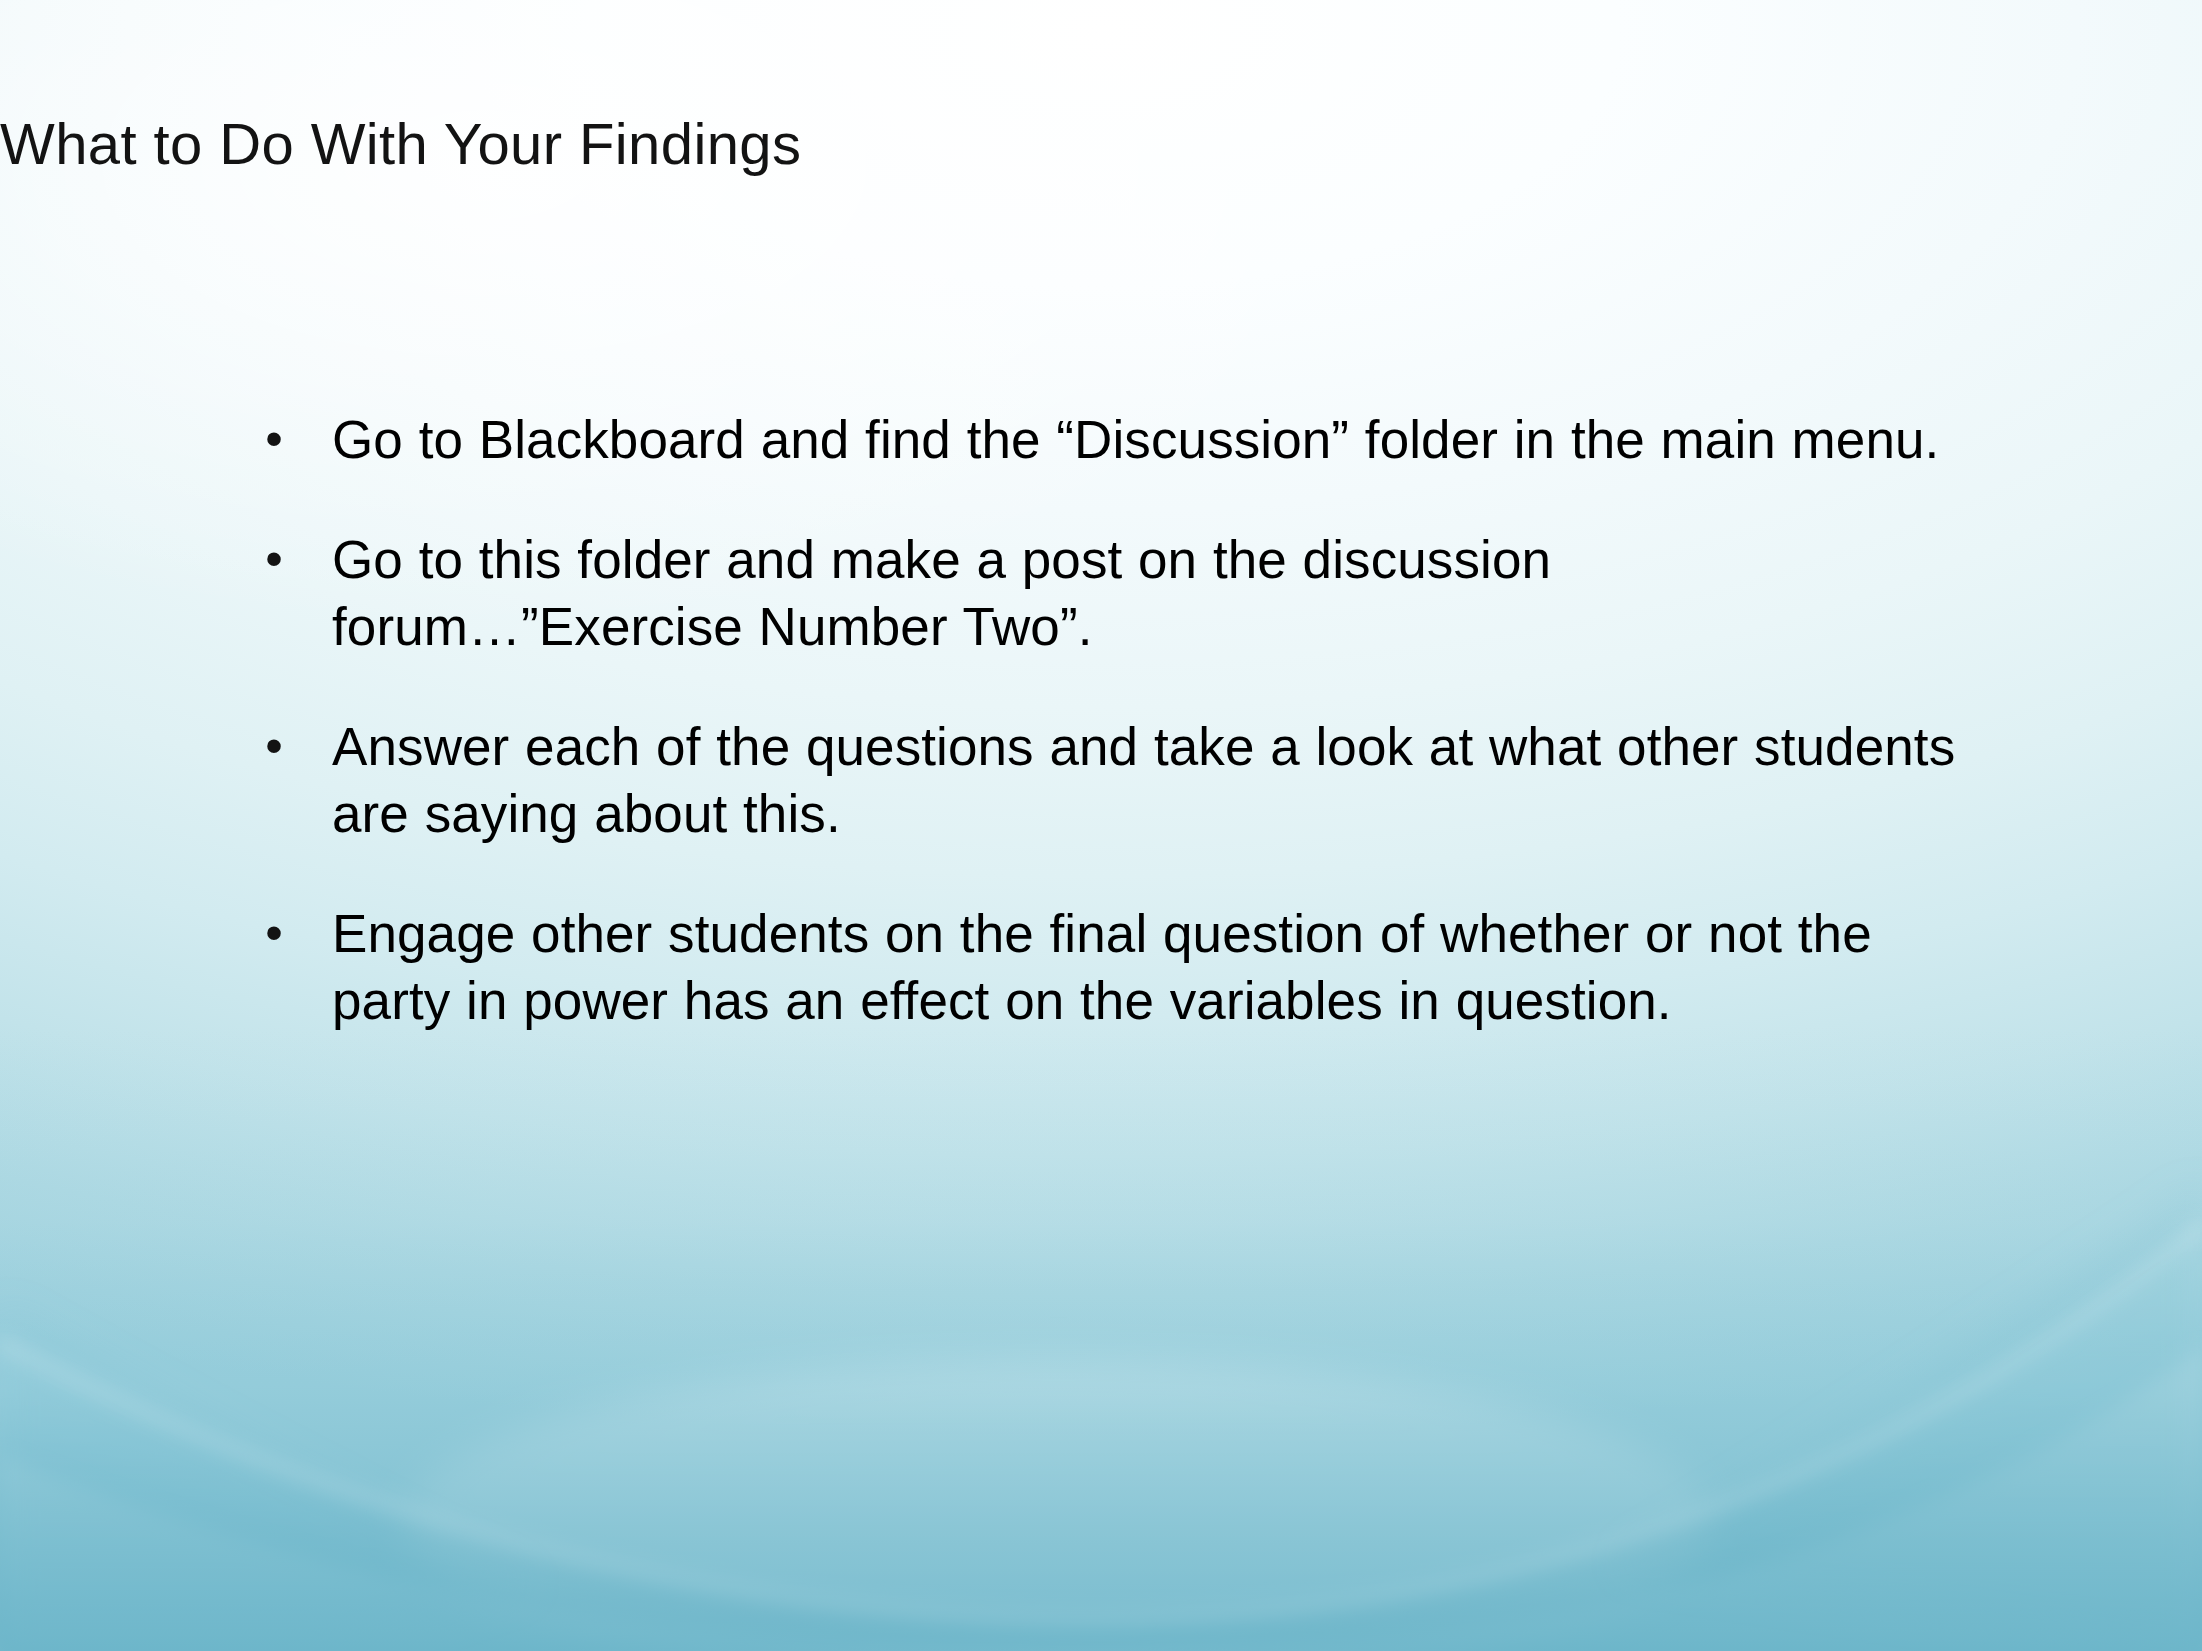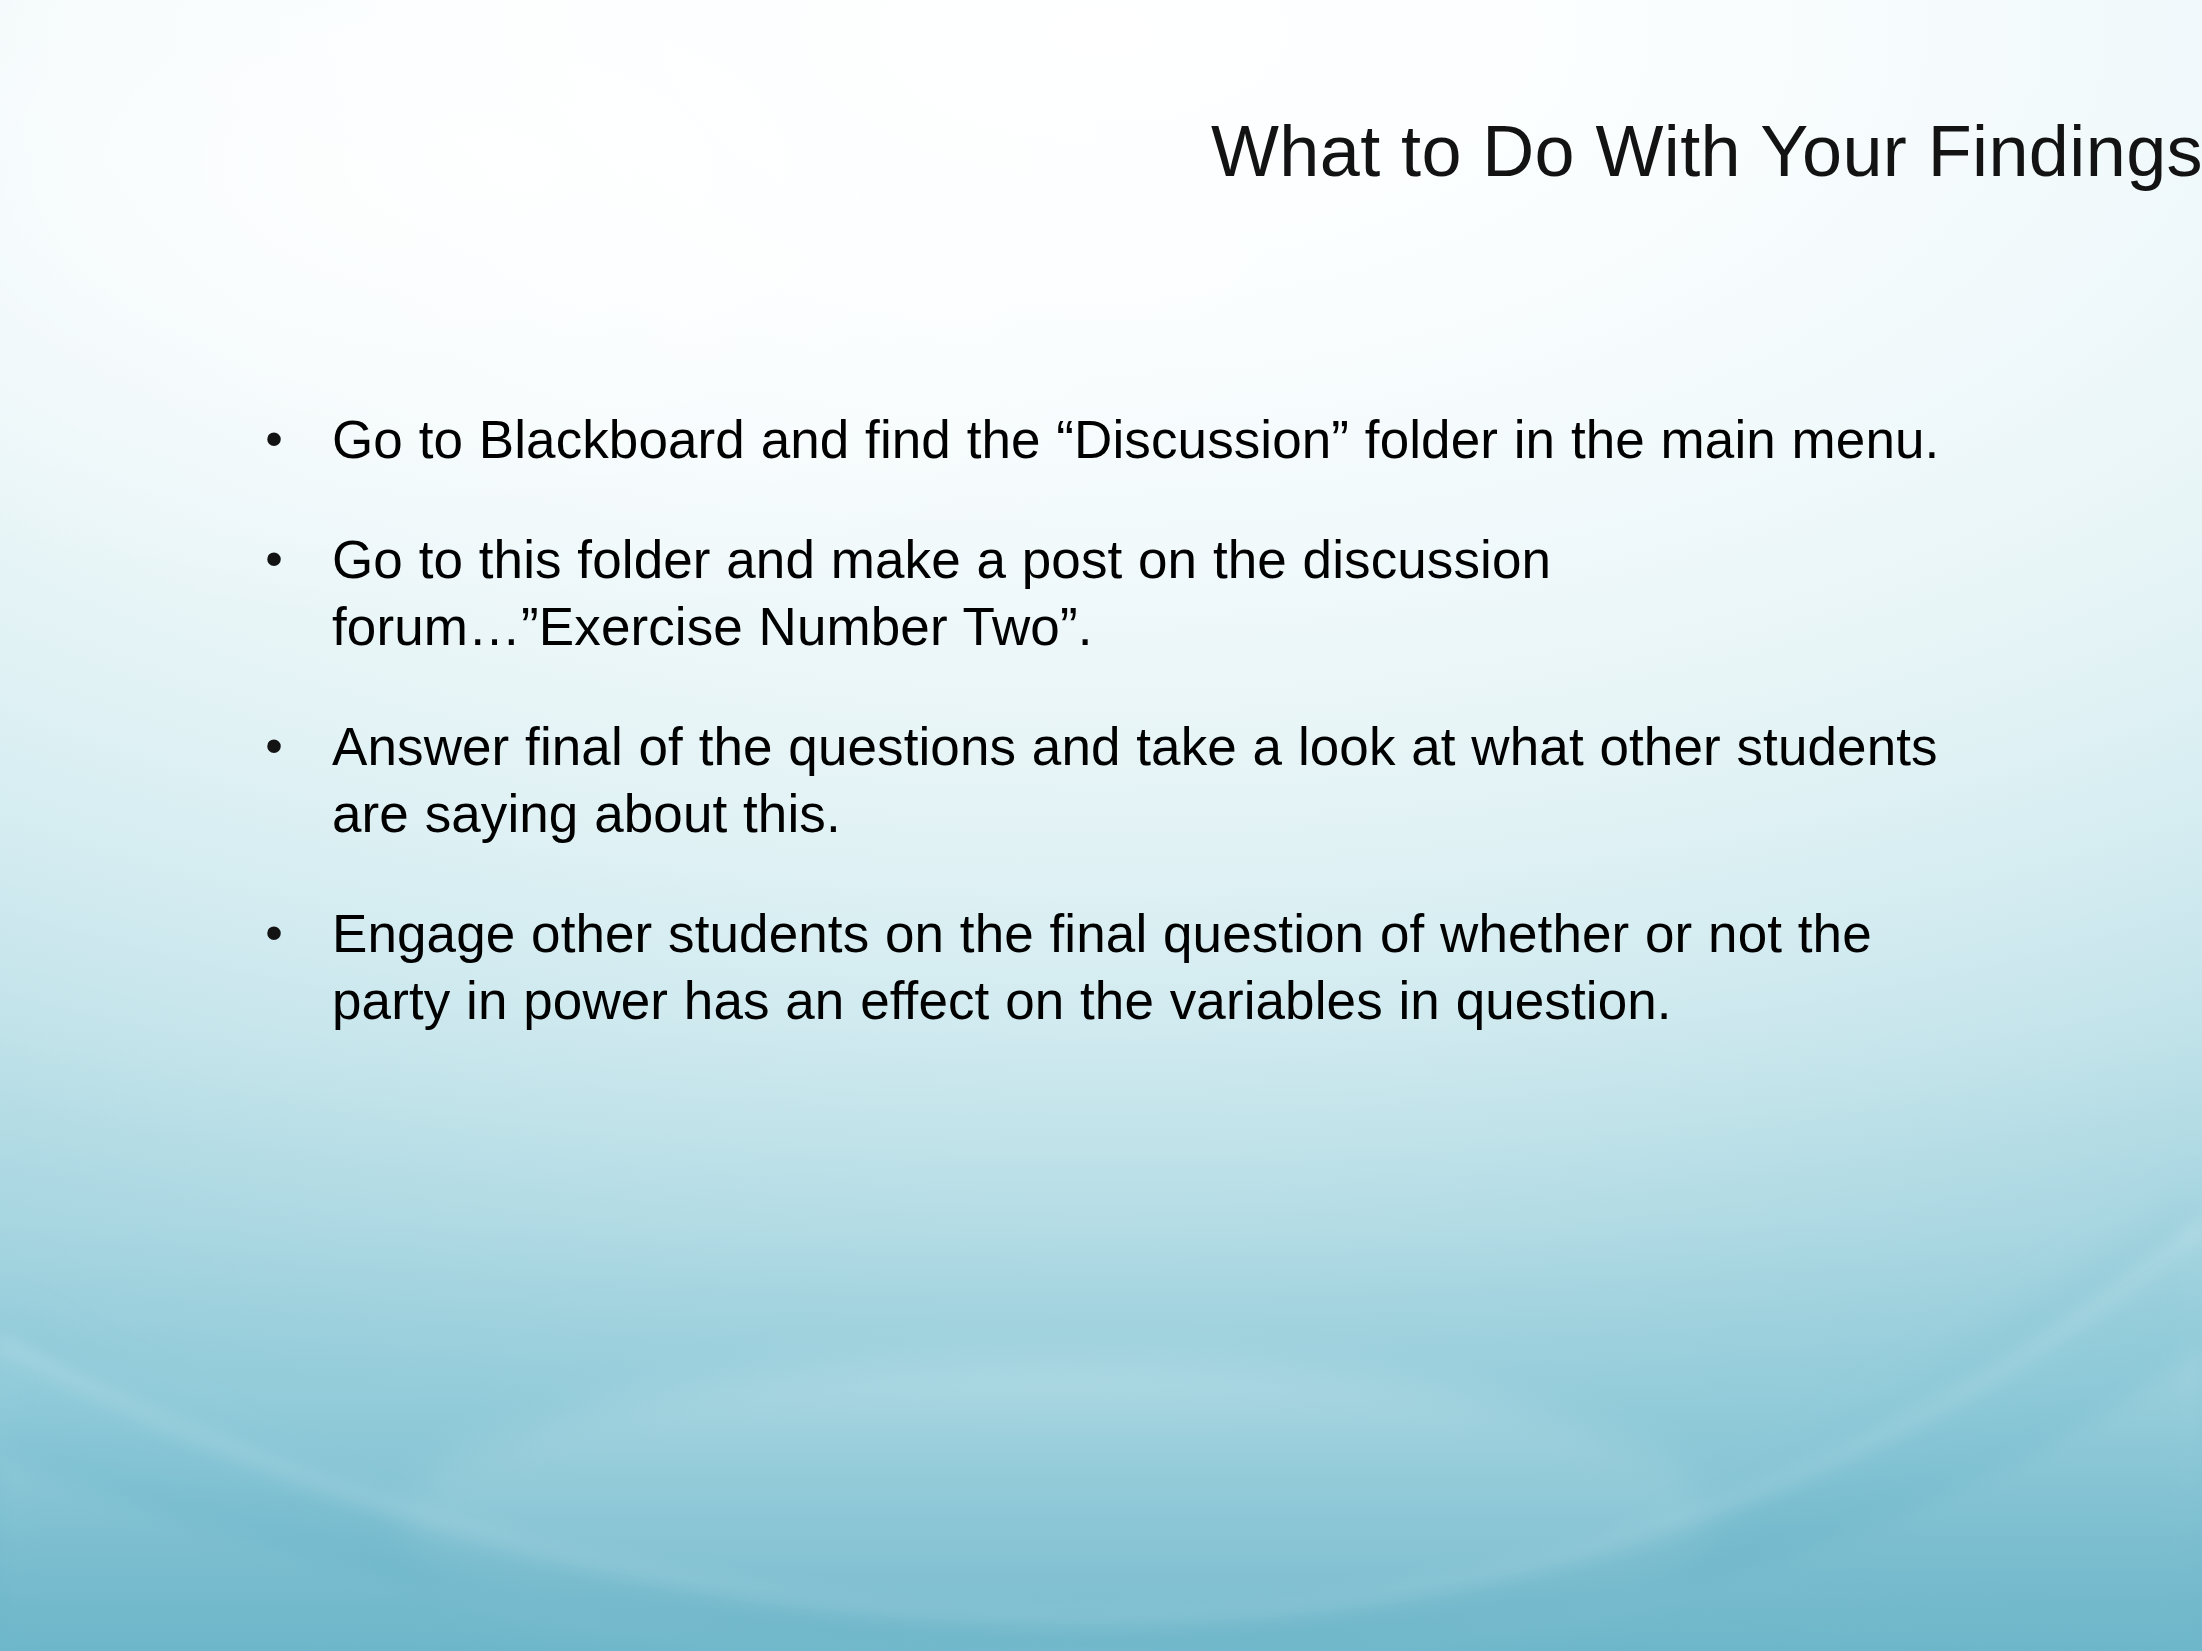--- a/index.html
+++ b/index.html
@@ -72,22 +72,22 @@
   .content {
     position: absolute;
     inset: 0;
   }
 
   .slide-title {
     position: absolute;
     left: 0;
     right: 0;
     top: 110px;
-    text-align: right;
-    font-size: 72px;
+    text-align: left;
+    font-size: 58px;
     font-weight: 400;
     line-height: 1.16;
     letter-spacing: 0.4px;
     color: #131313;
     white-space: nowrap;
   }
 
   .body-block {
     position: absolute;
     left: 255px;
@@ -186,21 +186,21 @@
         <span class="bullet-text">Go to Blackboard and find the “Discussion” folder in the main menu.</span>
       </div>
 
       <div class="bullet-item">
         <span class="bullet-marker">•</span>
         <span class="bullet-text">Go to this folder and make a post on the discussion forum…”Exercise Number Two”.</span>
       </div>
 
       <div class="bullet-item">
         <span class="bullet-marker">•</span>
-        <span class="bullet-text">Answer final of the questions and take a look at what other students are saying about this.</span>
+        <span class="bullet-text">Answer each of the questions and take a look at what other students are saying about this.</span>
       </div>
 
       <div class="bullet-item">
         <span class="bullet-marker">•</span>
         <span class="bullet-text">Engage other students on the final question of whether or not the party in power has an effect on the variables in question.</span>
       </div>
 
     </div>
   </div>
 </div>

